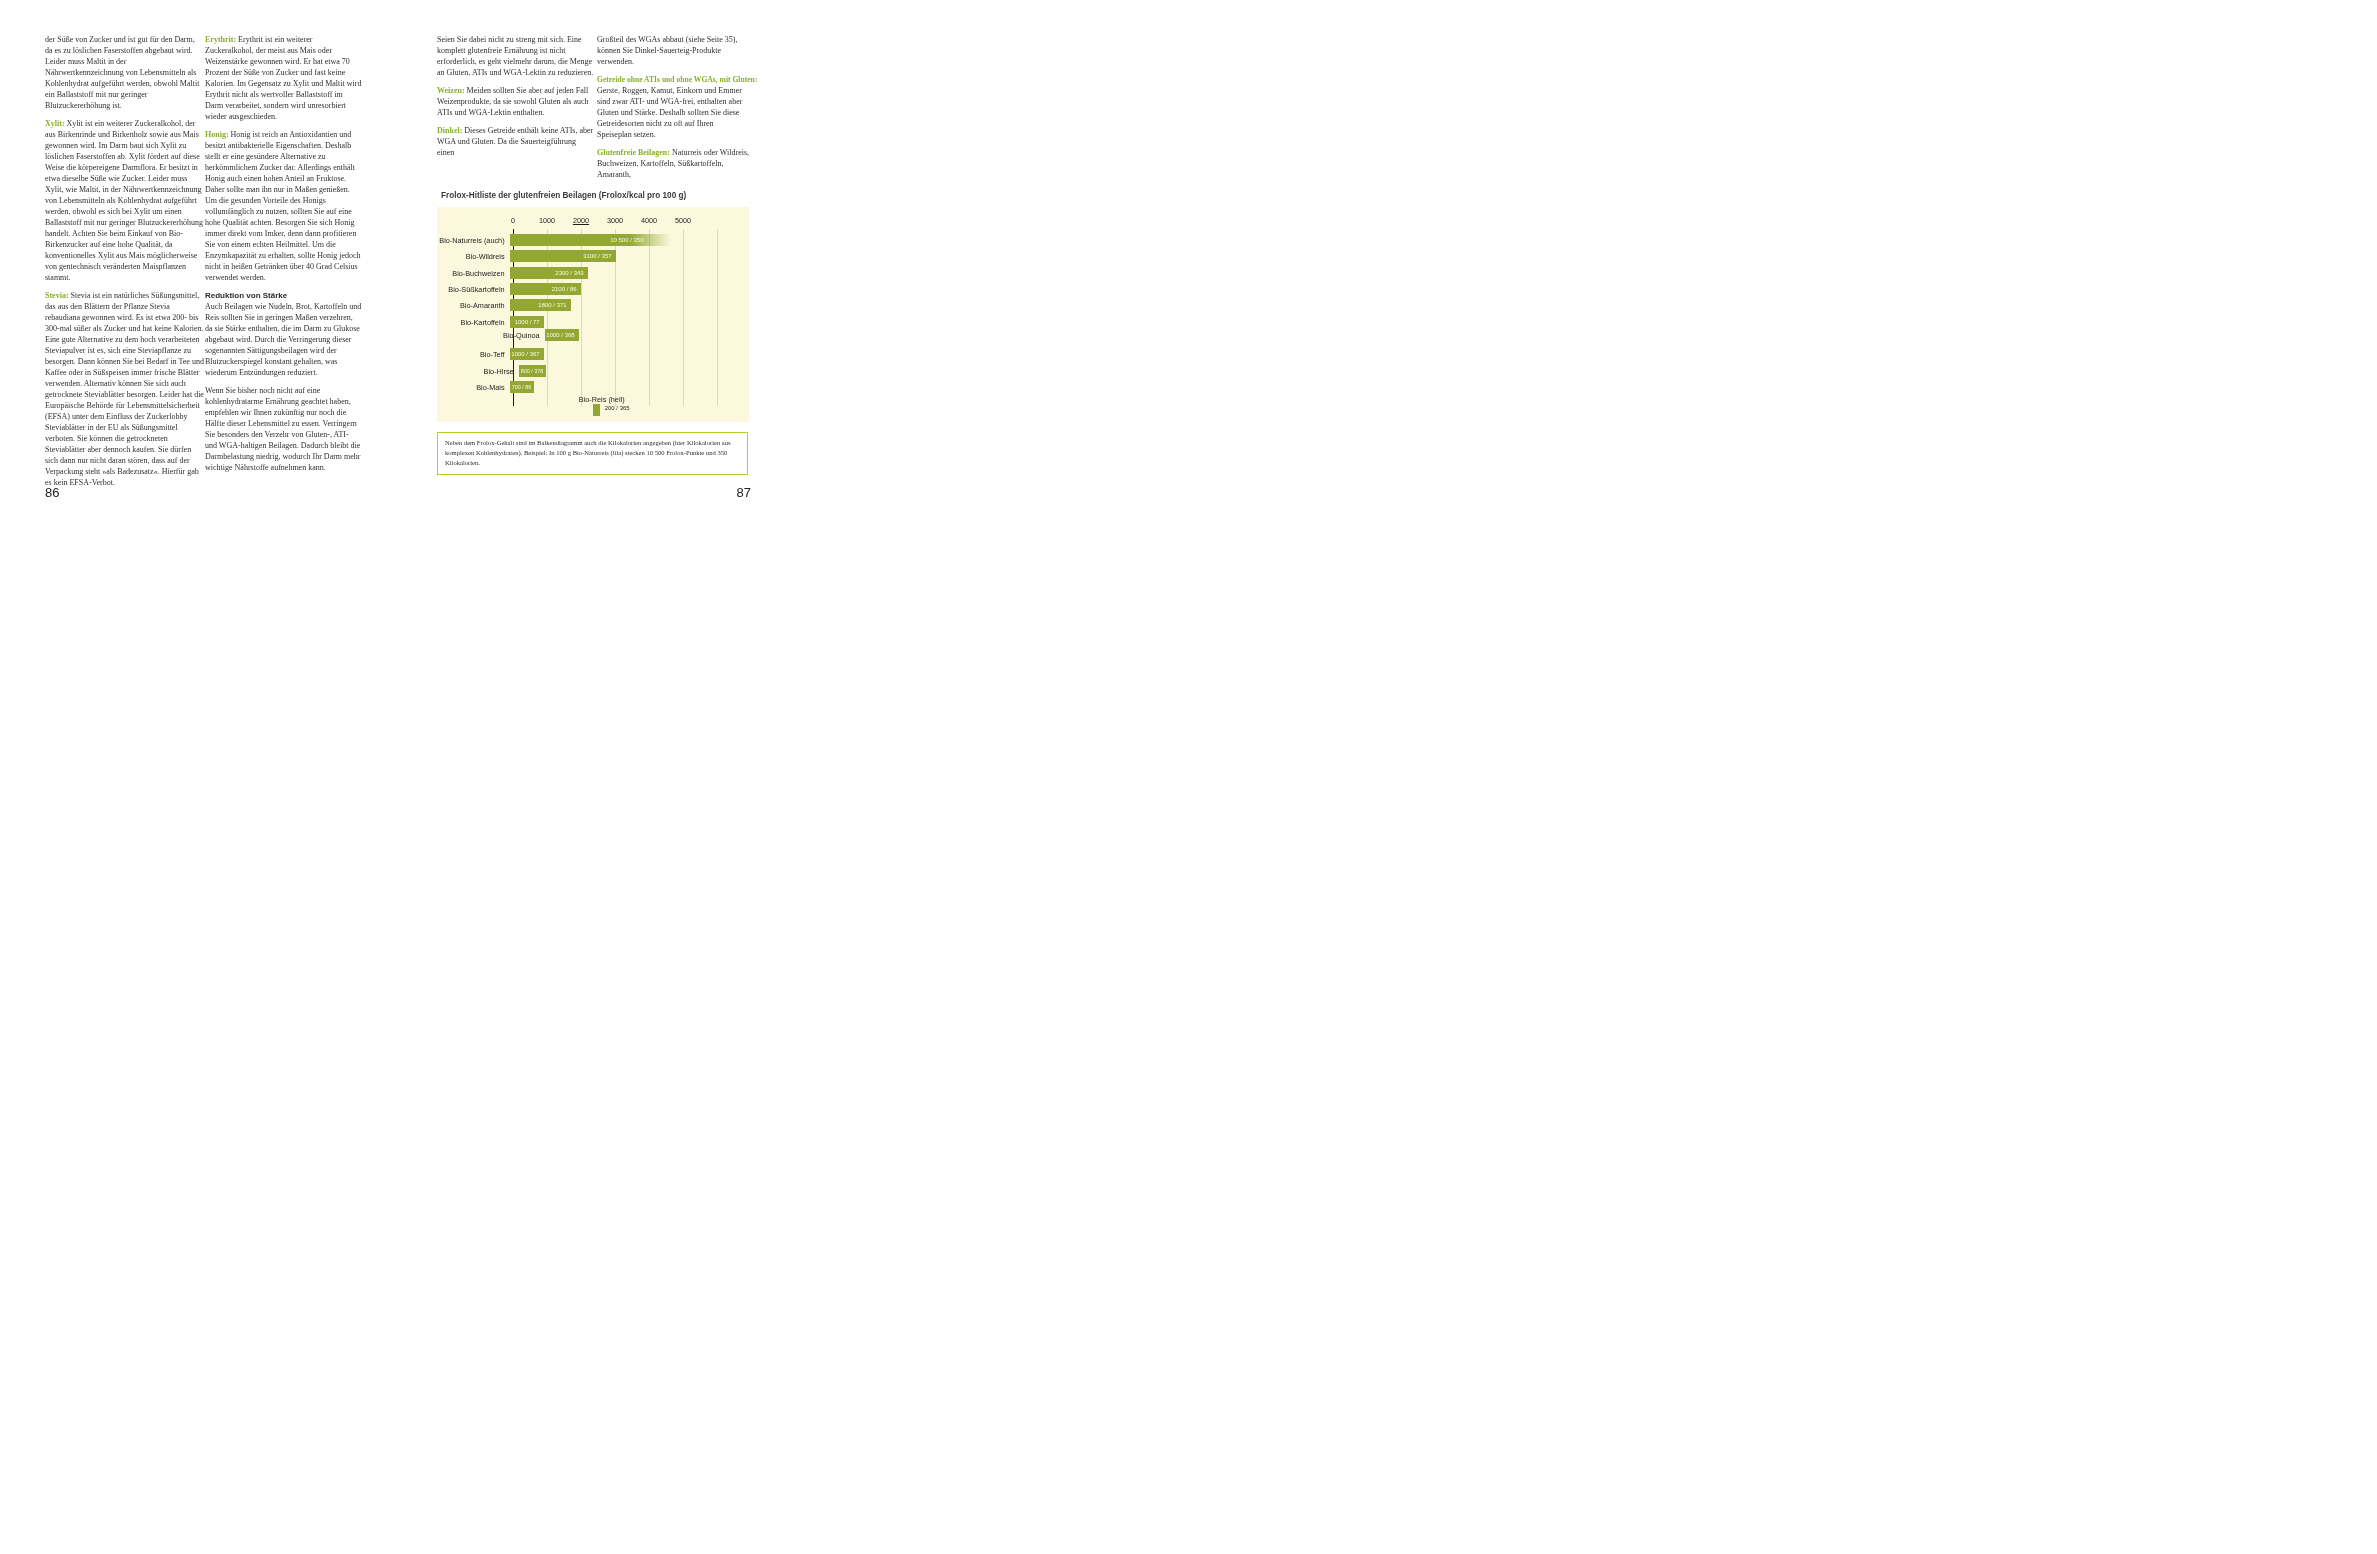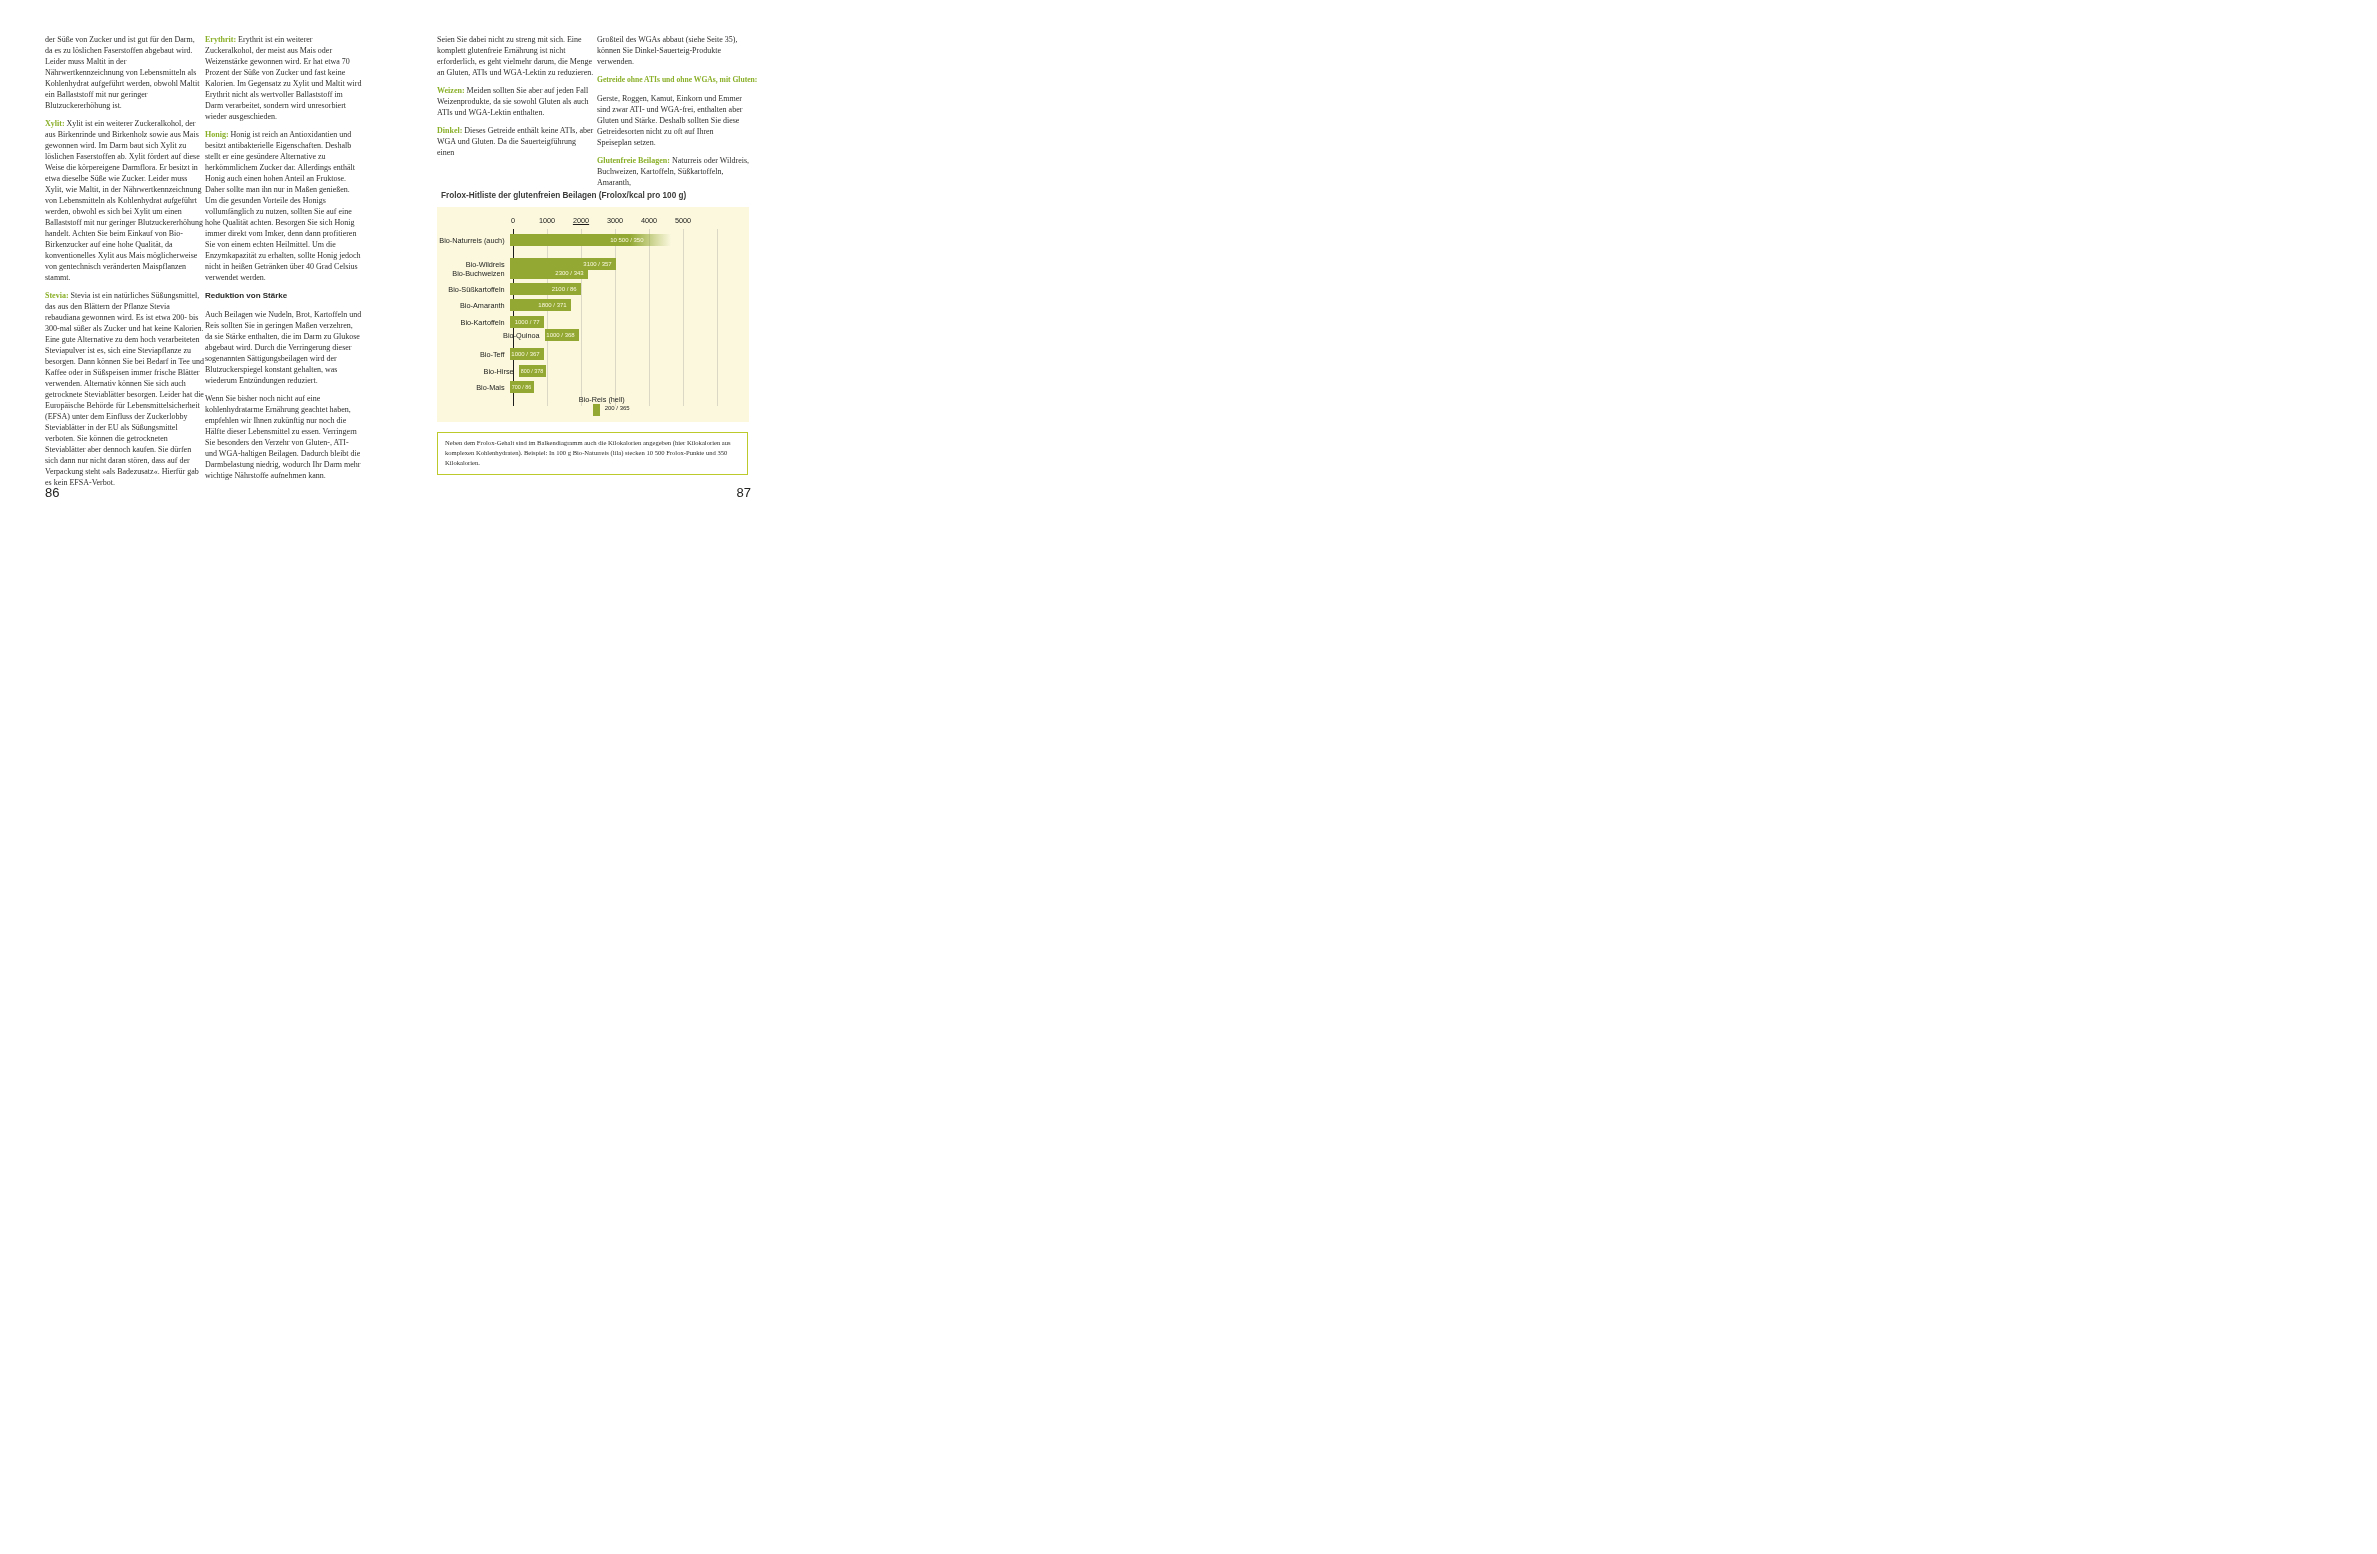--- a/index.html
+++ b/index.html
@@ -5,21 +5,21 @@
   html,body{margin:0;padding:0;background:#ffffff;}
   .spread{position:relative;width:793px;height:518px;background:#ffffff;overflow:hidden;
           font-family:"Liberation Serif",serif;}
   .col{position:absolute;top:34px;}
   p.block{margin:0 0 7px;font-size:8px;line-height:11px;color:#2f2f2e;
           font-family:"Liberation Serif",serif;}
   .lead{font-weight:bold;color:#8aaf28;}
   p.subheading{font-family:"Liberation Sans",sans-serif;font-weight:bold;font-size:8px;
                line-height:11px;color:#2b2b2a;margin:0;}
   p.green-heading{font-weight:bold;color:#8aaf28;margin:0;white-space:nowrap;font-size:7.6px;}
-  p.tight{margin-top:8px;}
+  p.tight{margin-top:0;}
 
   .chart-title{position:absolute;left:437px;top:187px;margin:4px;width:312px;
                font-family:"Liberation Sans",sans-serif;font-weight:bold;font-size:8.2px;
                color:#3b3b3a;}
   .chart-box{position:absolute;left:437px;top:207px;width:312px;height:215px;
              background:#fbf8de;}
   .tick{position:absolute;top:8.7px;transform:translateX(-50%);
         font-family:"Liberation Sans",sans-serif;font-size:7.3px;color:#1d1d1b;}
   .gridline{position:absolute;top:22px;height:177px;width:0.5px;background:#dbd8c6;}
   .axis-line{position:absolute;left:76px;top:22px;height:177px;width:1.1px;background:#1d1d1b;}
@@ -96,21 +96,21 @@
     <div class="axis-line"></div>
     <div id="rows">
         <div class="crow" style="top: 25px;">
           <div class="clabel">Bio-Naturreis (auch)</div>
           <div class="ctrack">
             <div class="cbar fade" style="width: 166px;">
               <span class="cval pad">10 500 / 350</span>
             </div>
           </div>
         </div>
-        <div class="crow" style="top: 41px; margin-top: 8px;">
+        <div class="crow" style="top: 41px;">
           <div class="clabel">Bio-Wildreis</div>
           <div class="ctrack">
             <div class="cbar" style="width: 106px;">
               <span class="cval">3100 / 357</span>
             </div>
           </div>
         </div>
         <div class="crow" style="top: 58px;">
           <div class="clabel">Bio-Buchweizen</div>
           <div class="ctrack">

